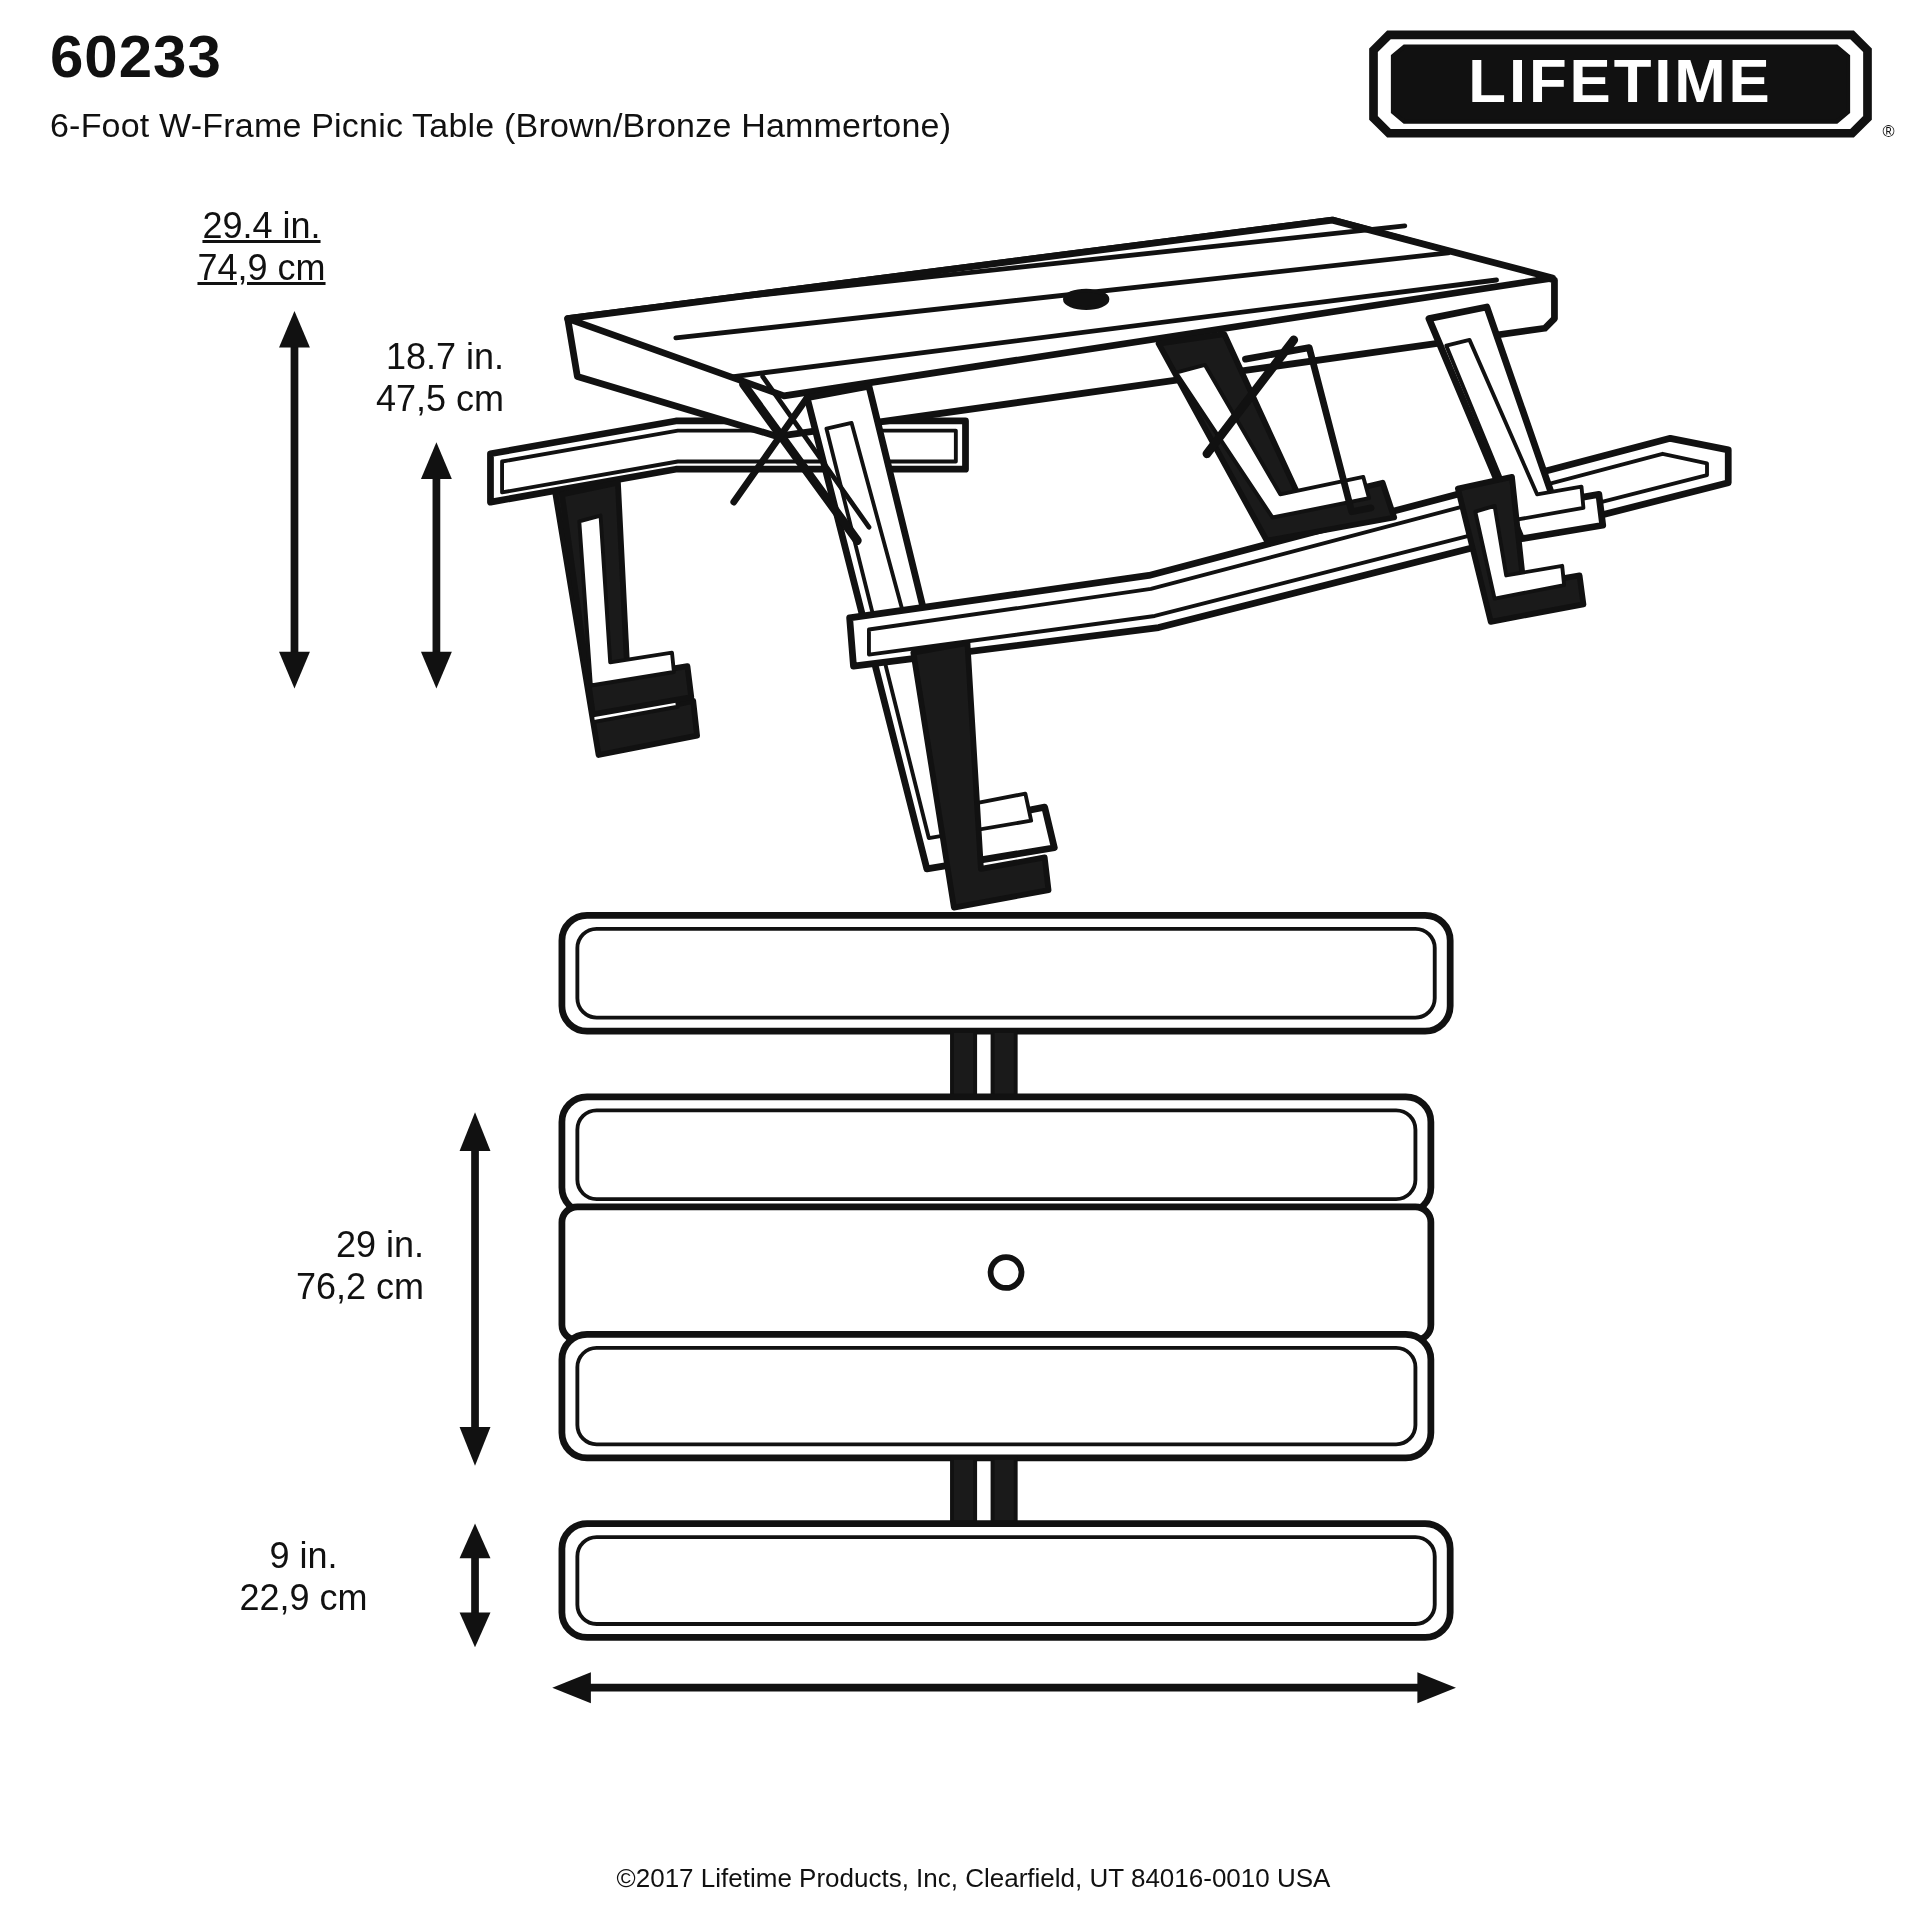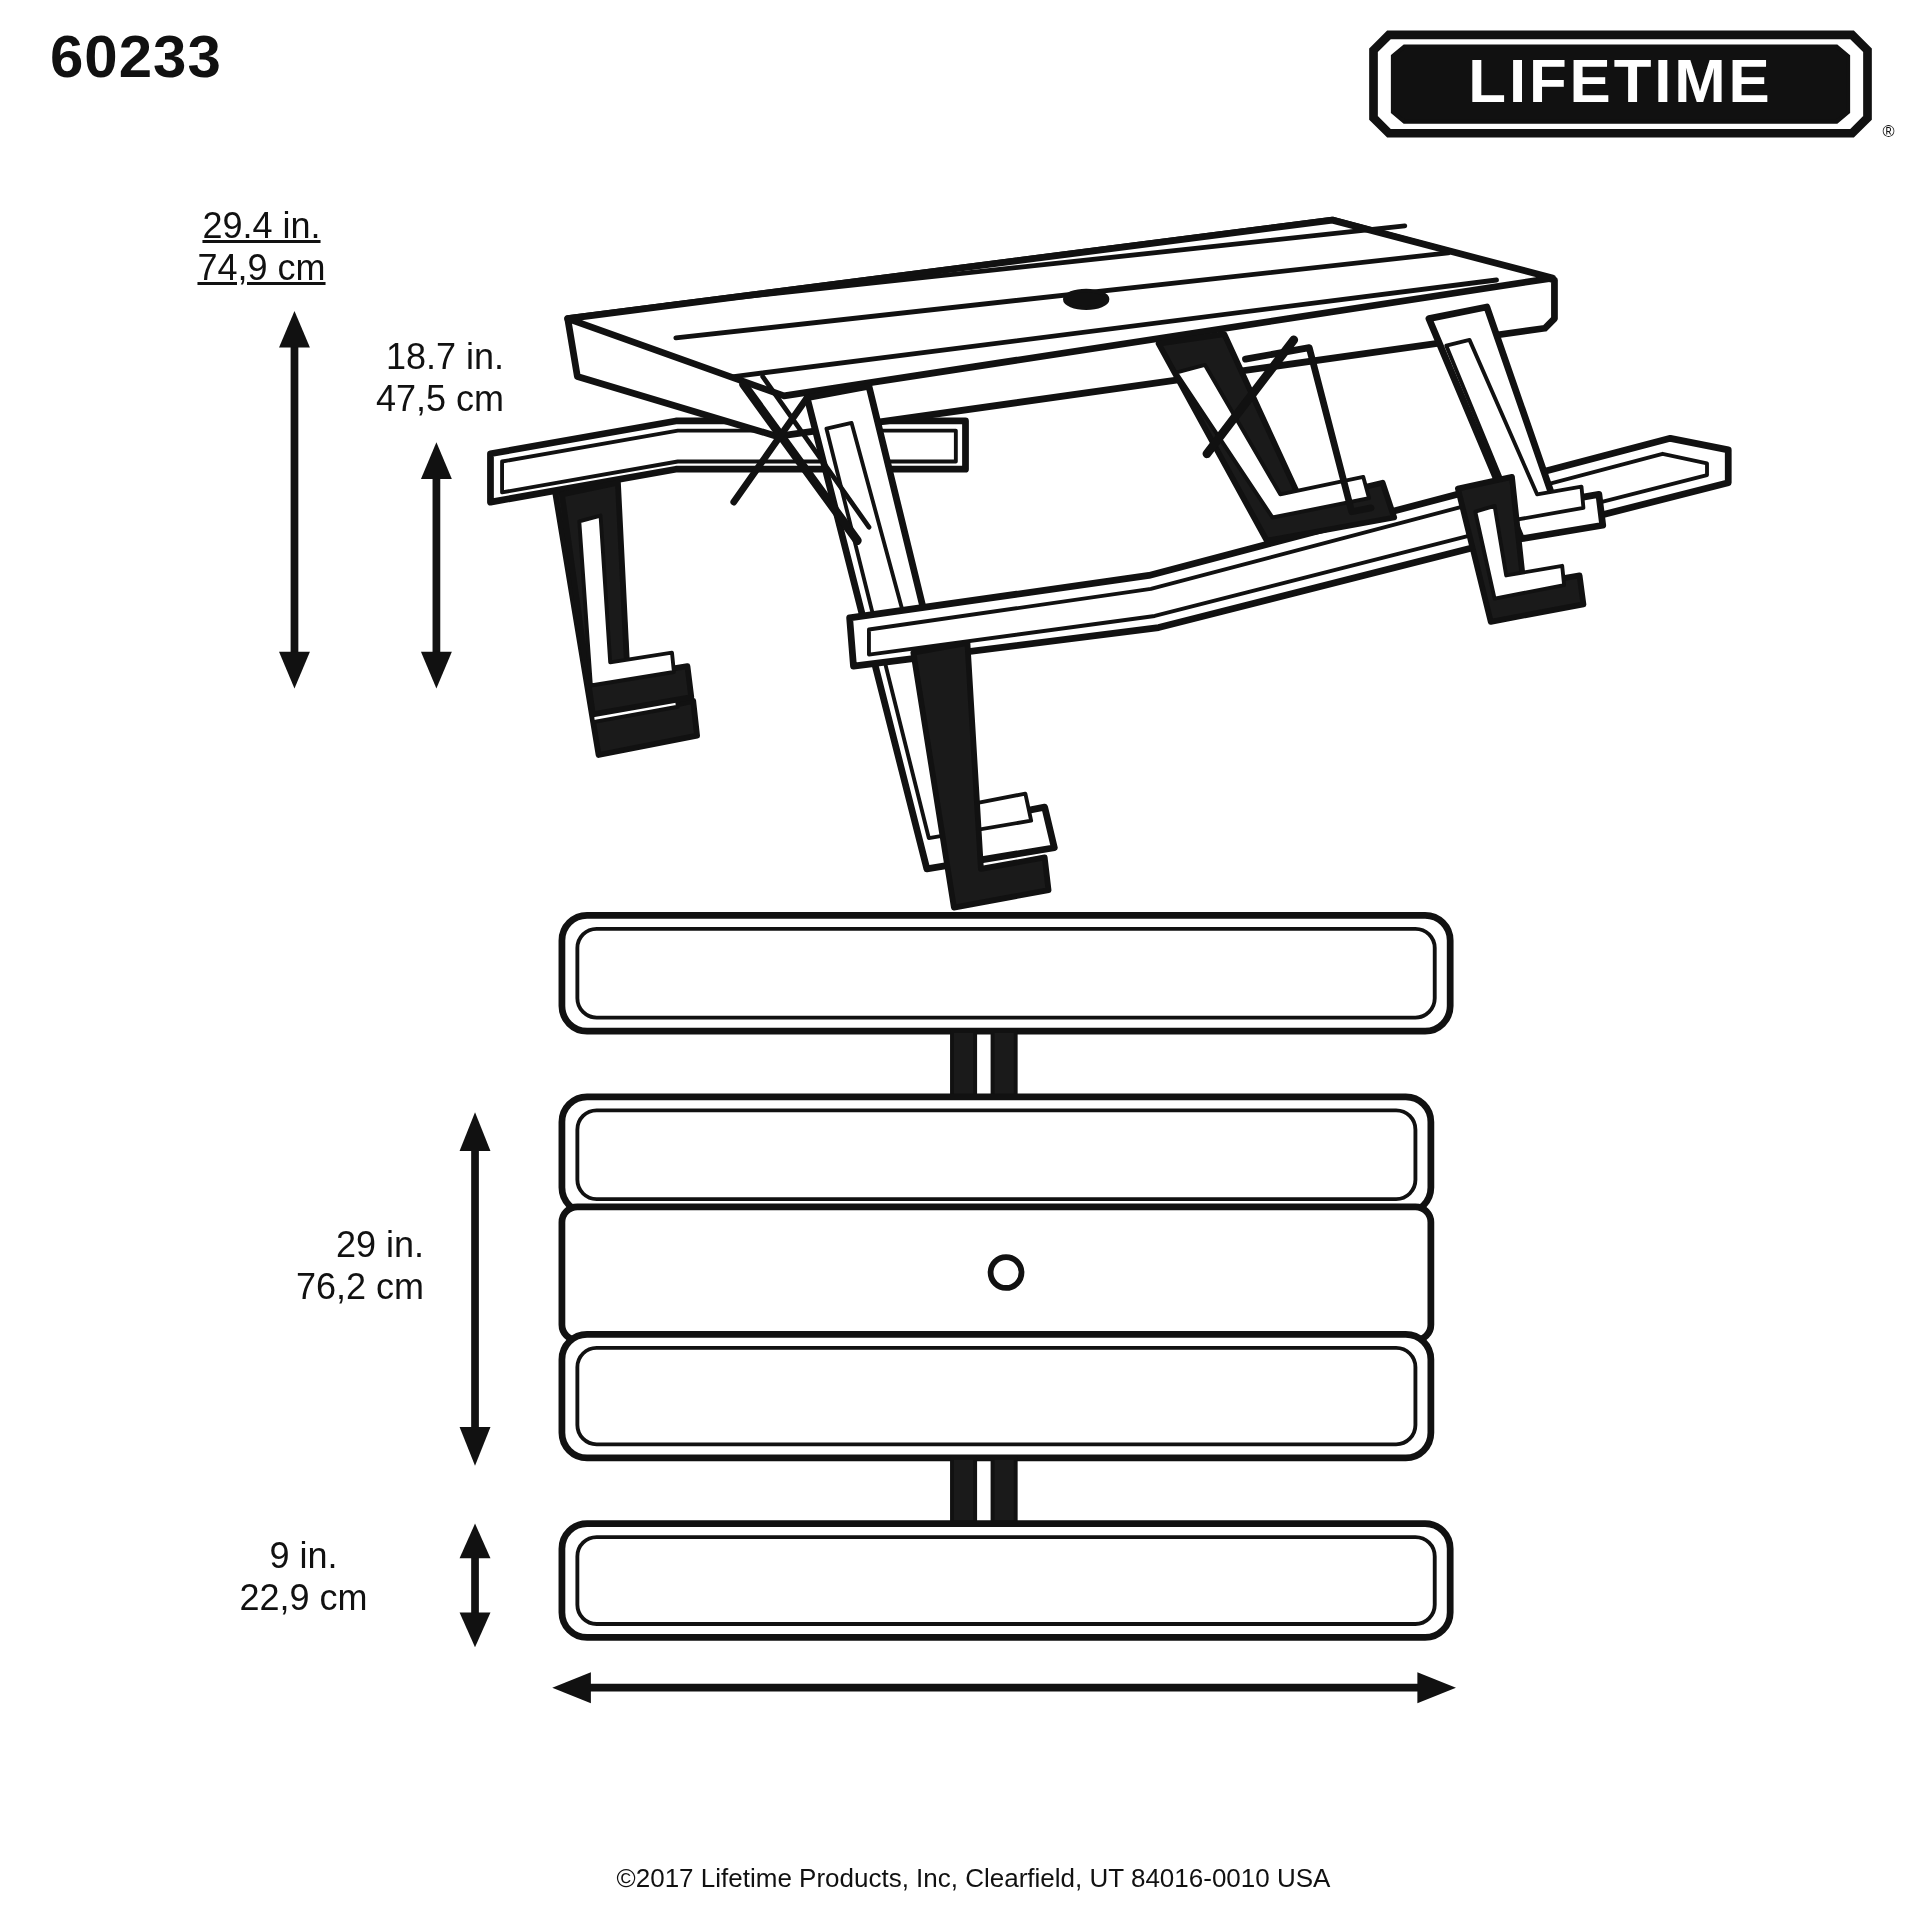--- a/index.html
+++ b/index.html
@@ -89,20 +89,21 @@
     text-align: center;
     font-size: 26px;
   }
 </style>
 </head>
 <body>
 
 <div class="page">
 
   <div class="sku">60233</div>
+  <div class="product-name">6-Foot W-Frame Picnic Table (Brown/Bronze Hammertone)</div>
 
   <div class="logo-wrap">
     <svg width="521" height="114" viewBox="0 0 540 118" xmlns="http://www.w3.org/2000/svg">
       <path d="M14 22 L30 6 L510 6 L526 22 L526 92 L510 108 L30 108 L14 92 Z" fill="none" stroke="#111111" stroke-width="9"></path>
       <path d="M34 28 L46 18 L494 18 L506 28 L506 86 L494 96 L46 96 L34 86 Z" fill="#111111" stroke="#111111" stroke-width="4"></path>
       <text x="270" y="76" text-anchor="middle" fill="#ffffff" font-family="Liberation Sans, sans-serif" font-size="64" font-weight="bold" letter-spacing="3">LIFETIME</text>
     </svg>
     <span class="logo-reg">®</span>
   </div>
 

